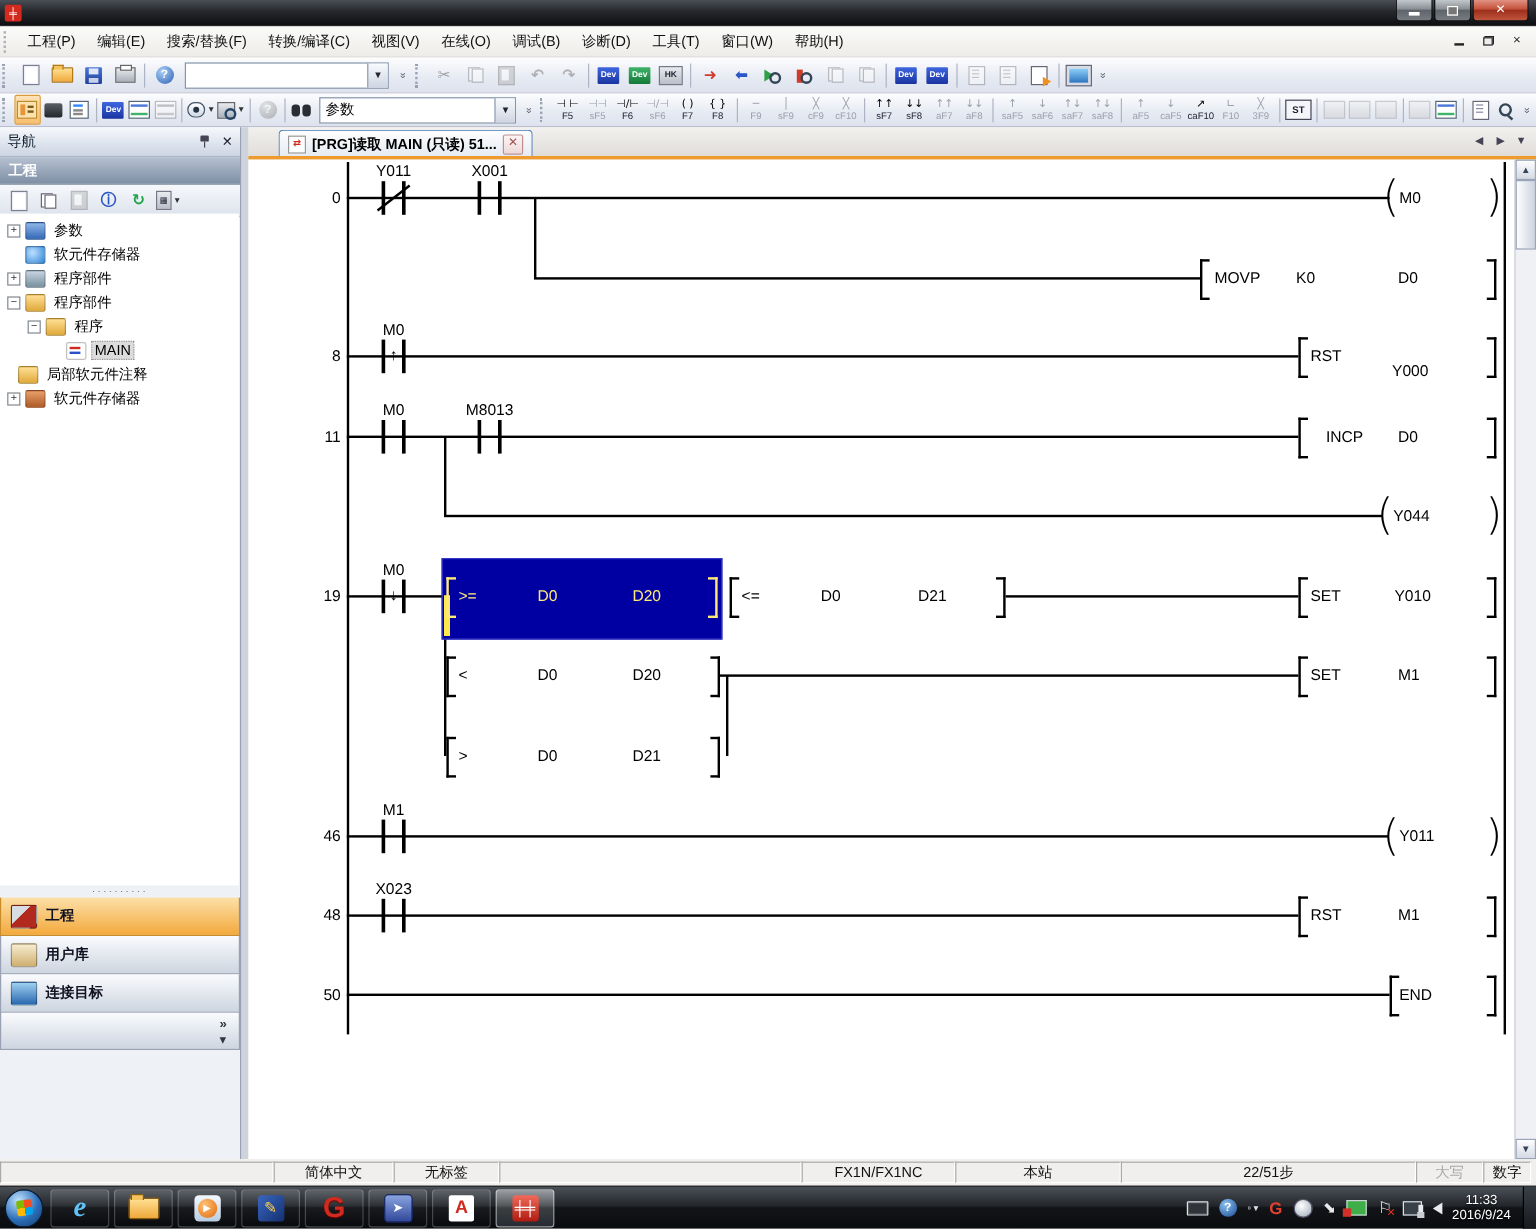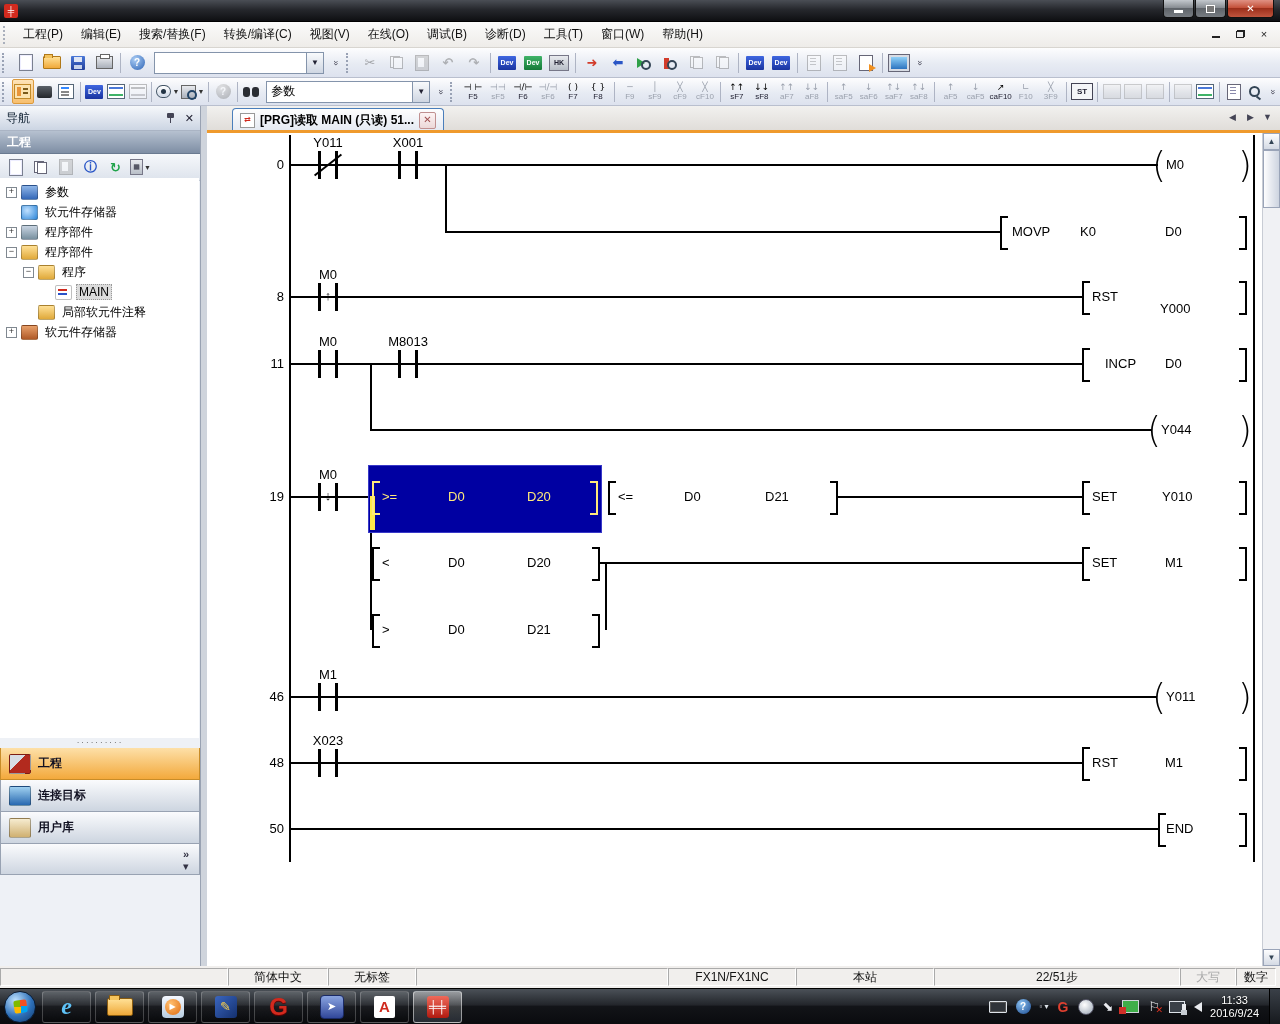--- a/index.html
+++ b/index.html
@@ -598,45 +598,45 @@
           <div class="trow" style="padding-left: 23px;">
             <div class="texp">−</div>
             <div class="ti ti-folder"></div>
             <div class="tlabel">程序</div>
           </div>
           <div class="trow selected" style="padding-left: 40px;">
             <div class="texps"></div>
             <div class="ti ti-ladder"></div>
             <div class="tlabel">MAIN</div>
           </div>
-          <div class="trow" style="padding-left: 23px;">
+          <div class="trow" style="">
             <div class="texps"></div>
             <div class="ti ti-folder"></div>
             <div class="tlabel">局部软元件注释</div>
           </div>
           <div class="trow" style="padding-left: 6px;">
             <div class="texp">+</div>
             <div class="ti ti-device-memory"></div>
             <div class="tlabel">软元件存储器</div>
           </div>
         </div>
       <div class="nav-bottom">
         <div class="nav-dots">··········</div>
         <div id="nav-cats">
             <div class="cat active">
               <div class="cat-ic cat-ic-project"></div>
               <div>工程</div>
             </div>
             <div class="cat">
+              <div class="cat-ic cat-ic-library"></div>
+              <div>用户库</div>
+            </div>
+            <div class="cat">
               <div class="cat-ic cat-ic-connect"></div>
               <div>连接目标</div>
-            </div>
-            <div class="cat">
-              <div class="cat-ic cat-ic-library"></div>
-              <div>用户库</div>
             </div>
           </div>
         <div class="nav-chev">
           <span class="c">»<br>▾</span>
         </div>
       </div>
     </div>
 
     <div class="doc">
       <div class="tabbar">

